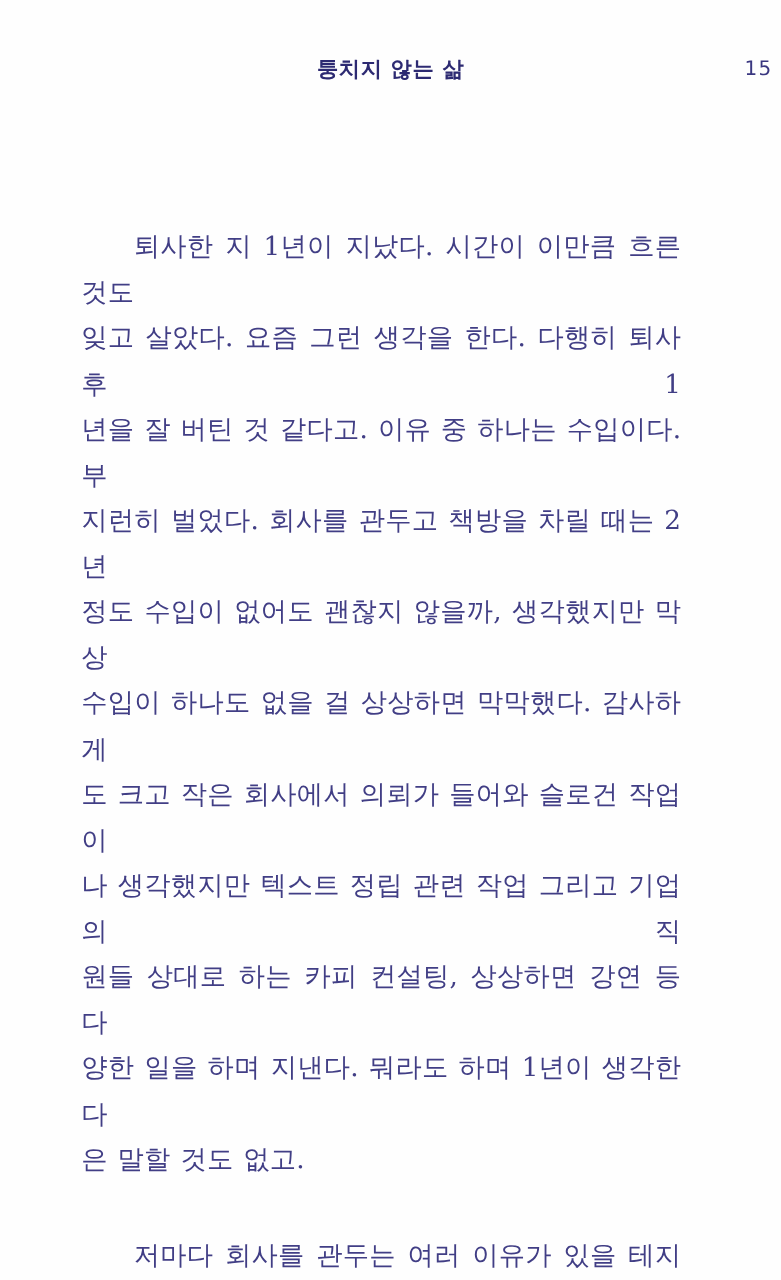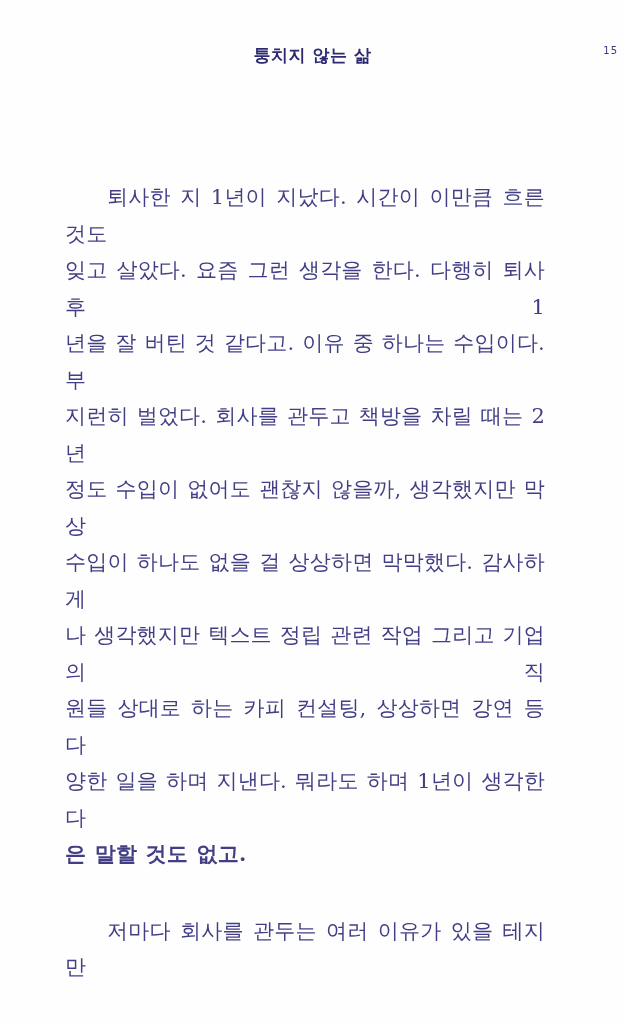--- a/index.html
+++ b/index.html
@@ -27,21 +27,21 @@
     font-weight: 700;
     font-size: 17px;
     letter-spacing: 0.5px;
     color: #2d2a72;
   }
   .page-number {
     position: absolute;
     top: 45px;
     right: 55px;
     font-family: "DejaVu Sans", "Liberation Sans", sans-serif;
-    font-size: 10px;
+    font-size: 16px;
     letter-spacing: 1px;
     color: #3a3780;
   }
   .body-text {
     position: absolute;
     top: 139px;
     left: 65px;
     width: 480px;
     font-size: 21px;
     line-height: 36.5px;
@@ -56,37 +56,37 @@
     text-align: justify;
     text-align-last: justify;
   }
   .line.indent {
     text-indent: 2em;
     margin-top: 40px;
   }
   .line.no-just {
     text-align: center;
     text-align-last: left;
-    font-weight: bold;
   }
 </style>
 </head>
 <body>
 
 <div class="page">
   <div class="header-title">퉁치지 않는 삶</div>
   <div class="page-number">15</div>
   <div class="body-text">
       <div class="para">
         <div class="line indent">퇴사한 지 1년이 지났다. 시간이 이만큼 흐른 것도</div>
         <div class="line">잊고 살았다. 요즘 그런 생각을 한다. 다행히 퇴사 후 1</div>
         <div class="line">년을 잘 버틴 것 같다고. 이유 중 하나는 수입이다. 부</div>
         <div class="line">지런히 벌었다. 회사를 관두고 책방을 차릴 때는 2년</div>
         <div class="line">정도 수입이 없어도 괜찮지 않을까, 생각했지만 막상</div>
         <div class="line">수입이 하나도 없을 걸 상상하면 막막했다. 감사하게</div>
+        <div class="line">도 크고 작은 회사에서 의뢰가 들어와 슬로건 작업이</div>
         <div class="line">나 생각했지만 텍스트 정립 관련 작업 그리고 기업의 직</div>
         <div class="line">원들 상대로 하는 카피 컨설팅, 상상하면 강연 등 다</div>
         <div class="line">양한 일을 하며 지낸다. 뭐라도 하며 1년이 생각한다</div>
         <div class="line no-just">은 말할 것도 없고.</div>
       </div>
       <div class="para">
         <div class="line indent">저마다 회사를 관두는 여러 이유가 있을 테지만</div>
       </div>
     </div>
 </div>

